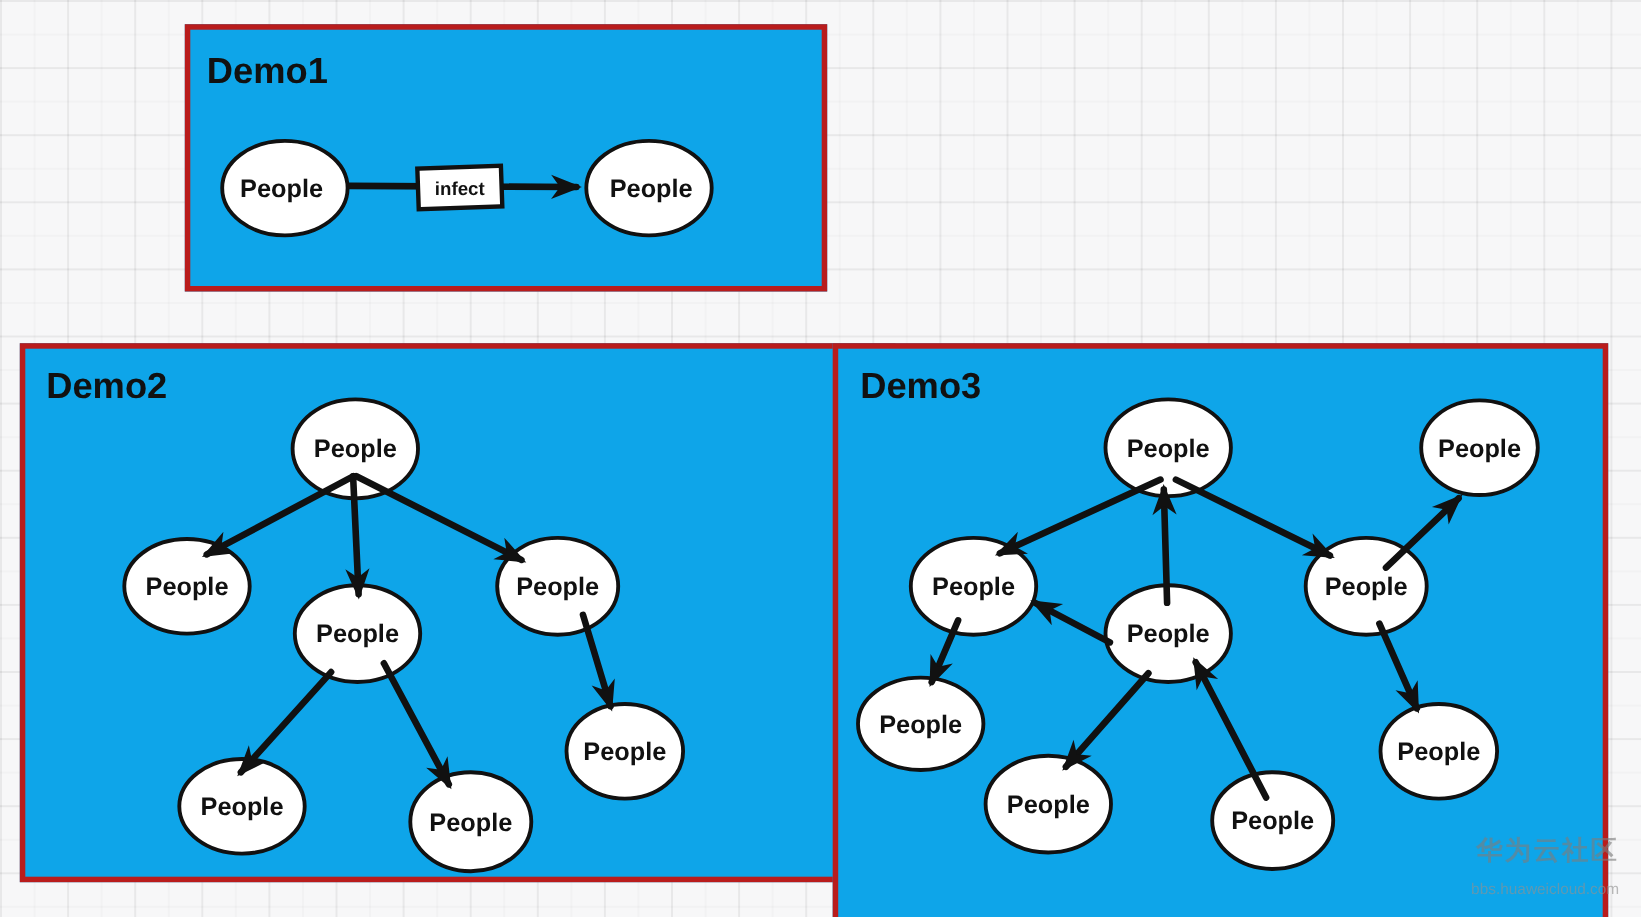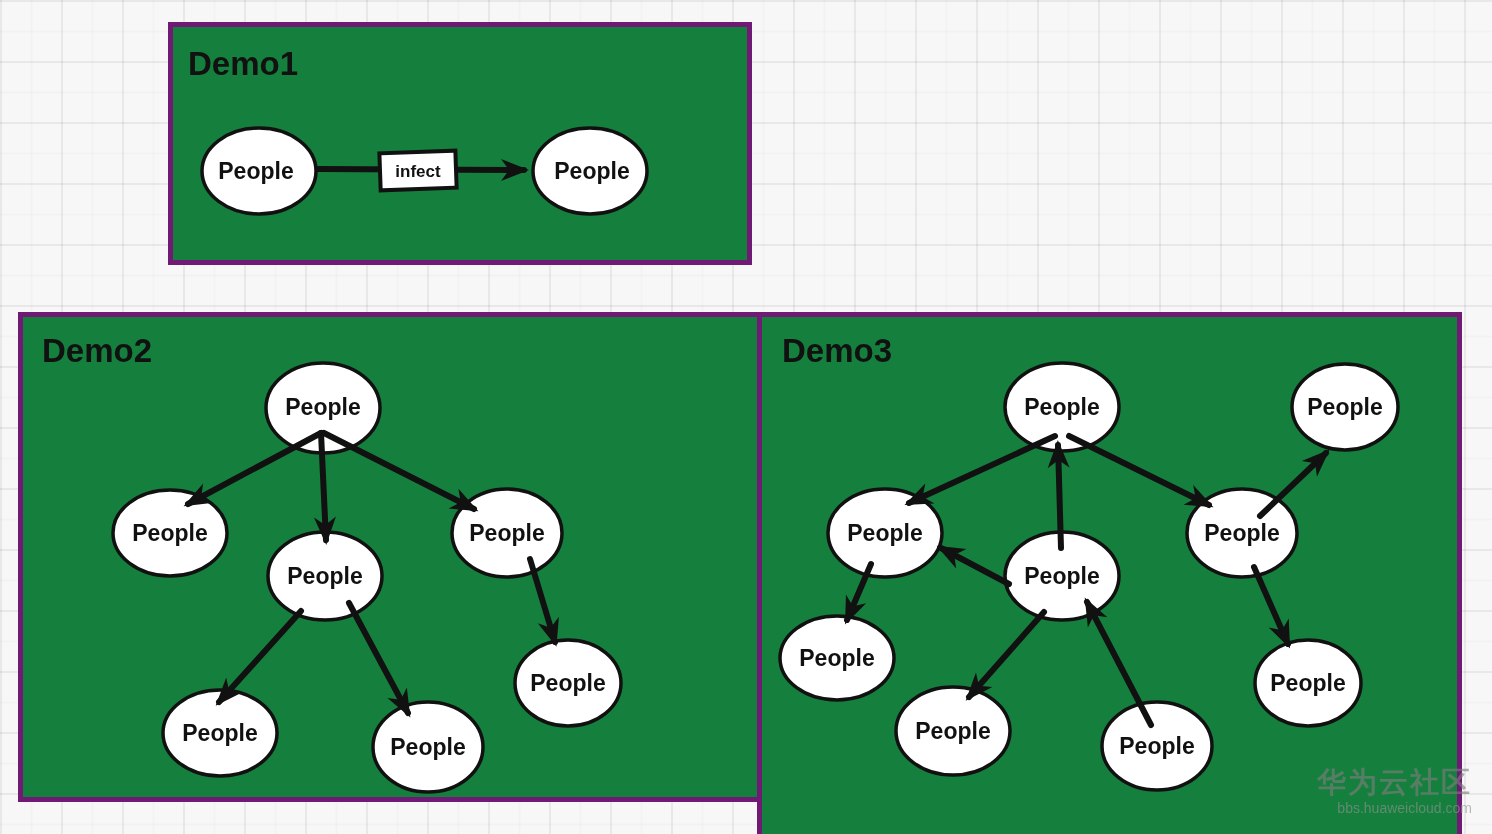--- a/index.html
+++ b/index.html
@@ -9,21 +9,21 @@
     background-image:
       linear-gradient(to right, rgba(0,0,0,0.045) 2px, transparent 2px),
       linear-gradient(to bottom, rgba(0,0,0,0.045) 2px, transparent 2px),
       linear-gradient(to right, rgba(0,0,0,0.02) 2px, transparent 2px),
       linear-gradient(to bottom, rgba(0,0,0,0.02) 2px, transparent 2px);
     background-size:61px 61px,61px 61px,30.5px 30.5px,30.5px 30.5px;
     font-family:"Liberation Sans",sans-serif;
   }
   .panel{
     position:absolute;box-sizing:border-box;
-    border:5px solid #701a75;background:#15803d;
+    border:5px solid #b91c1c;background:#0ea5e9;
   }
   .panel > svg{position:absolute;left:-5px;top:-5px;display:block;}
   #demo1{left:168px;top:22px;width:584px;height:243px;}
   #demo2{left:18px;top:312px;width:796px;height:490px;}
   #demo3{left:757px;top:312px;width:705px;height:626px;}
   .node{fill:#fff;stroke:#111;stroke-width:3.5px;}
   .edge{stroke:#111;stroke-width:6px;stroke-linecap:round;fill:none;}
   .node-label{
     font-family:"Liberation Sans",sans-serif;font-size:23px;font-weight:700;
     fill:#111;text-anchor:middle;
@@ -34,22 +34,22 @@
   }
   .edge-box{fill:#fff;stroke:#111;stroke-width:4px;}
   .edge-box-label{
     font-family:"Liberation Sans",sans-serif;font-size:17px;font-weight:700;
     fill:#111;text-anchor:middle;
   }
   .watermark{
     position:absolute;right:20px;bottom:18px;text-align:right;line-height:1.1;
     pointer-events:none;
   }
-  .watermark .brand{font-size:29px;color:rgba(125,125,125,0.62);letter-spacing:2px;font-weight:700;}
-  .watermark .site{font-size:14px;color:rgba(145,145,145,0.62);margin-top:2px;}
+  .watermark .brand{font-size:24px;color:rgba(125,125,125,0.62);letter-spacing:2px;font-weight:700;}
+  .watermark .site{font-size:14px;color:rgba(145,145,145,0.62);margin-top:13px;}
 </style>
 </head>
 <body>
 
 <div class="panel" id="demo1">
   <svg width="584" height="243" viewBox="0 0 584 243">
     <defs>
       <marker id="ah1" markerUnits="userSpaceOnUse" markerWidth="30" markerHeight="26" refX="24" refY="13" orient="auto">
         <path d="M1,2 L29,13 L1,24 L9,13 Z" fill="#111"></path>
       </marker>

